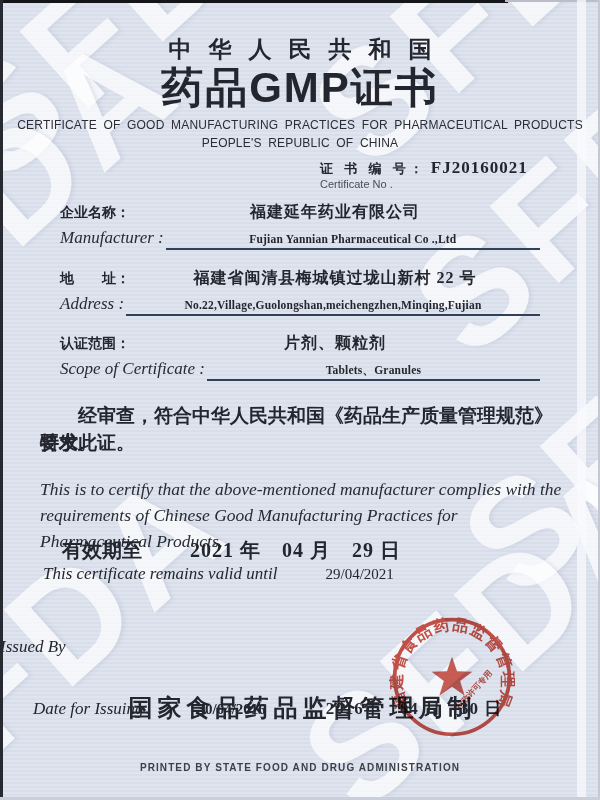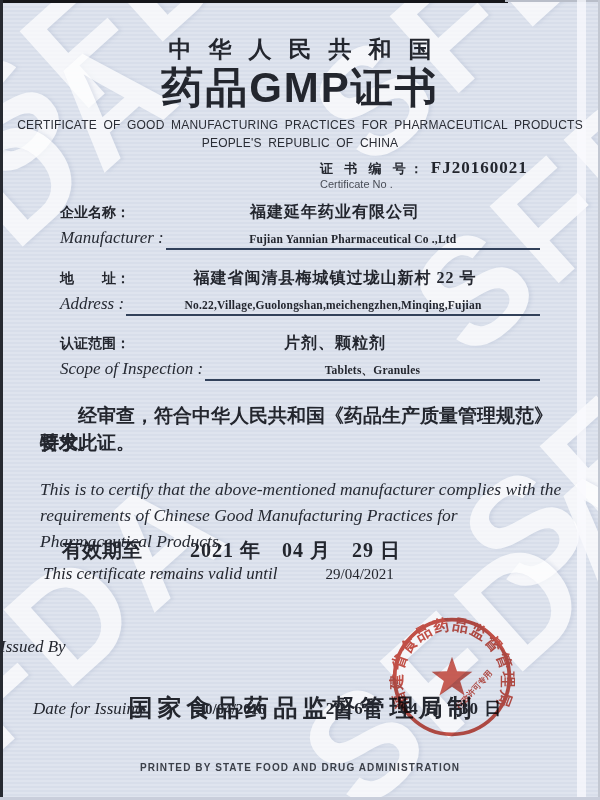--- a/index.html
+++ b/index.html
@@ -131,21 +131,21 @@
       <span class="u-line"><span class="en-val">No.22,Village,Guolongshan,meichengzhen,Minqing,Fujian</span></span>
     </div>
   </div>
 
   <div class="abs field f-scope">
     <div class="zh-row">
       <span class="zh-label">认证范围：</span>
       <span class="zh-fill">片剂、颗粒剂</span>
     </div>
     <div class="en-row">
-      <span class="en-label">Scope of Inspection :</span>
+      <span class="en-label">Scope of Certificate :</span>
       <span class="u-line"><span class="en-val">Tablets、Granules</span></span>
     </div>
   </div>
 
   <div class="abs stmt-zh stmt-zh-1">经审查，符合中华人民共和国《药品生产质量管理规范》要求。</div>
   <div class="abs stmt-zh stmt-zh-2">特发此证。</div>
   <div class="abs stmt-en">This is to certify that the above-mentioned manufacturer complies with the requirements of Chinese Good Manufacturing Practices for Pharmaceutical Products.</div>
 
   <div class="abs validity-zh">
     <span>有效期至</span><span class="date">2021 年　04 月　29 日</span>

